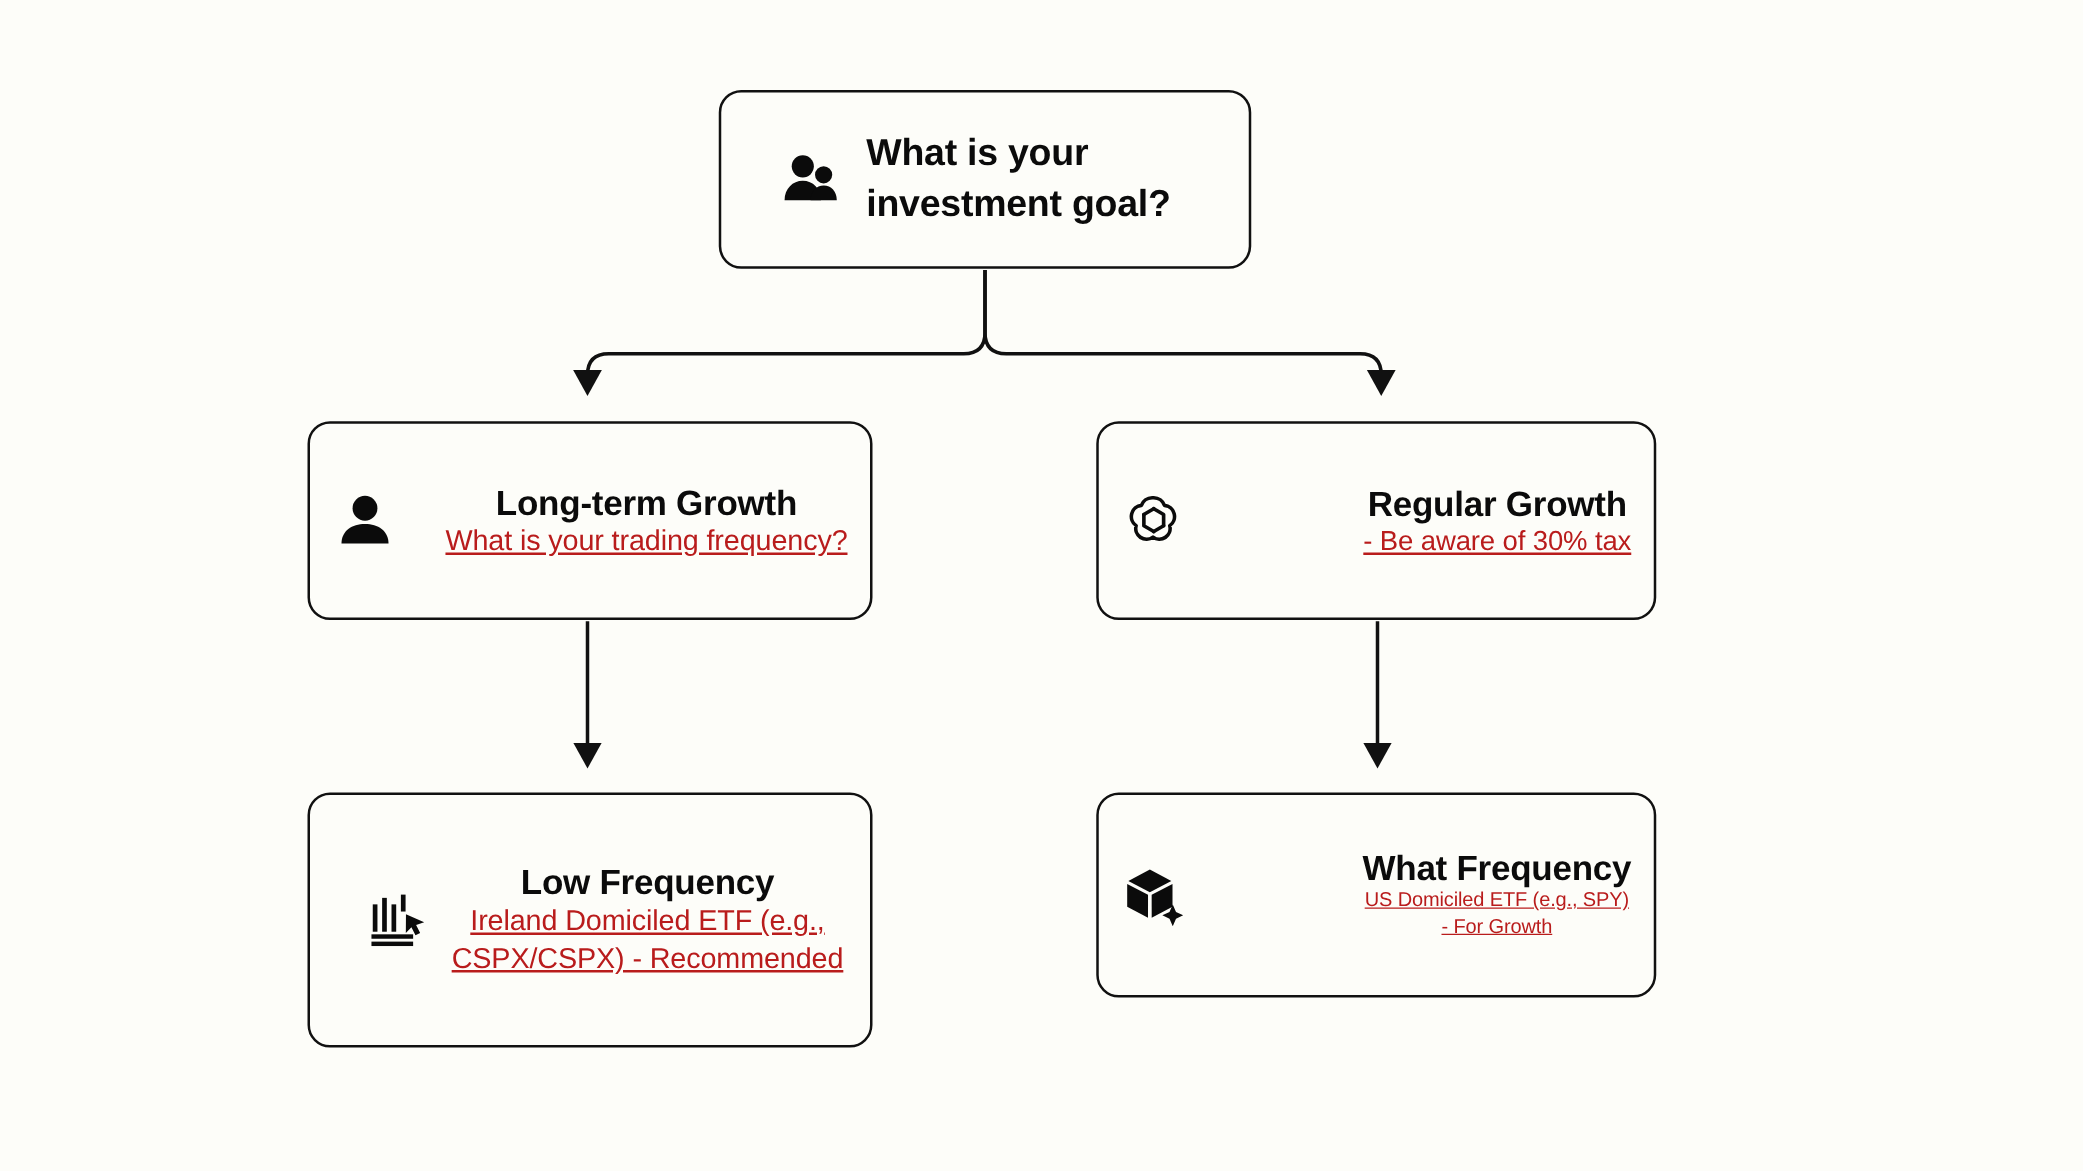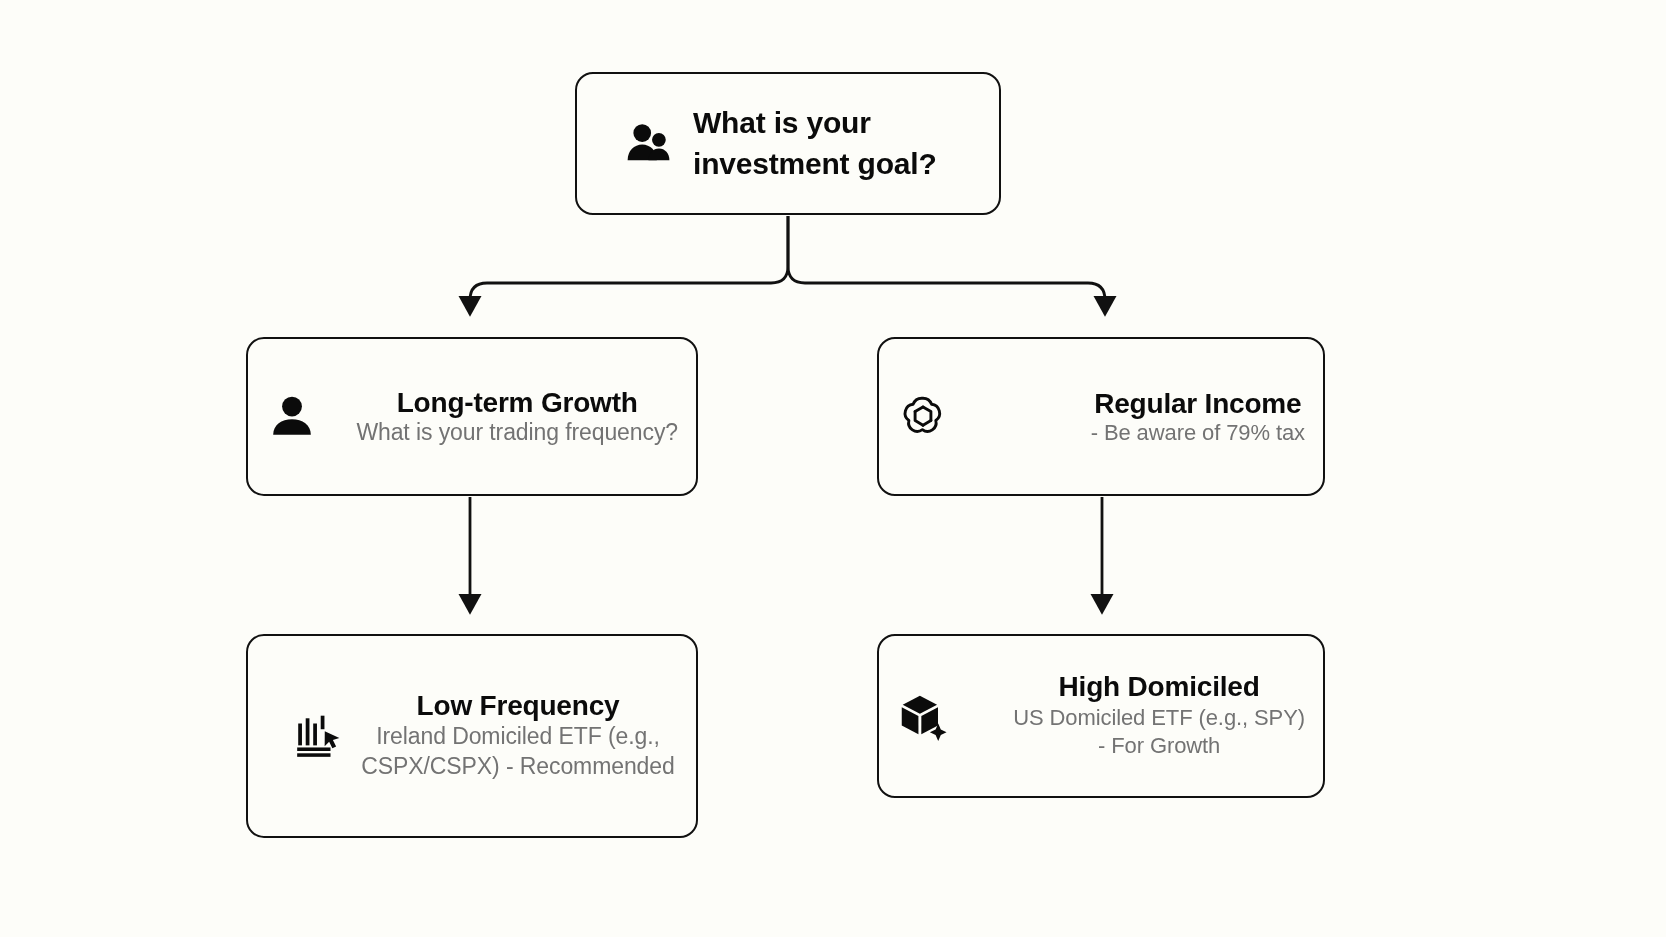--- a/index.html
+++ b/index.html
@@ -60,23 +60,24 @@
     justify-content: center;
     line-height: 1.16;
   }
   .node-title {
     font-weight: bold;
     color: #0b0b0b;
     letter-spacing: -0.2px;
     white-space: nowrap;
   }
   .node-sub {
-    color: #737373;
+    color: #b91c1c;
     white-space: nowrap;
     letter-spacing: -0.1px;
+    text-decoration: underline;
   }
 
   
   #node-root {
     left: 575px; top: 72px;
     width: 426px; height: 143px;
   }
   #node-root .node-inner { gap: 18px; justify-content: flex-start; padding-left: 28px; }
   #node-root .node-title {
     font-size: 30px;
@@ -117,21 +118,21 @@
     max-width: 330px;
     line-height: 1.3;
   }
 
   
   #node-right-leaf {
     left: 877px; top: 634px;
     width: 448px; height: 164px;
   }
   #node-right-leaf .node-title { font-size: 28px; }
-  #node-right-leaf .node-sub { font-size: 22px; line-height: 1.3; }
+  #node-right-leaf .node-sub { font-size: 16px; line-height: 1.3; }
 </style>
 </head>
 <body>
 
 <div id="canvas">
 
   <svg class="edges" viewBox="0 0 1666 937">
     <defs>
       <marker id="arrowhead" markerWidth="9" markerHeight="9" refX="3.2" refY="4.5" orient="auto" markerUnits="strokeWidth">
         <path d="M0,0.4 L7.4,4.5 L0,8.6 Z" fill="#111111"></path>
@@ -185,22 +186,22 @@
           <g fill="none" stroke="#0b0b0b" stroke-width="2.9" stroke-linecap="round" stroke-linejoin="round">
             <path d="M24 6.2c4.0 0 7.3 2.6 8.6 6.1 3.6 0.3 6.7 2.9 7.7 6.6 1.0 3.7-0.5 7.5-3.5 9.6 0.9 3.5-0.4 7.3-3.5 9.4-3.1 2.1-7.1 1.9-9.9-0.2-2.9 2.1-6.9 2.3-10 0.2-3.1-2.1-4.4-5.9-3.5-9.4-3.0-2.1-4.5-5.9-3.5-9.6 1.0-3.7 4.1-6.3 7.7-6.6 1.3-3.5 4.6-6.1 8.6-6.1z"></path>
             <path d="M24 15.0 L31.9 19.6 L31.9 28.6"></path>
             <path d="M24 33.2 L16.1 28.6 L16.1 19.6"></path>
             <path d="M16.1 19.6 L24 15.0"></path>
             <path d="M31.9 28.6 L24 33.2"></path>
           </g>
         </svg>
       </span>
       <span class="node-text">
-        <span class="node-title">Regular Income</span>
-        <span class="node-sub">- Be aware of 79% tax</span>
+        <span class="node-title">Regular Growth</span>
+        <span class="node-sub">- Be aware of 30% tax</span>
       </span>
     </div>
   </div>
 
   <div class="node" id="node-left-leaf">
     <div class="node-inner">
       <span class="node-icon">
         <svg width="50" height="50" viewBox="0 0 48 48" aria-hidden="true">
           <g fill="#0b0b0b">
             <rect x="5" y="12" width="3.6" height="21"></rect>
@@ -226,20 +227,20 @@
         <svg width="50" height="50" viewBox="0 0 48 48" aria-hidden="true">
           <g fill="#0b0b0b">
             <path d="M21 4.5 L37.5 13.2 L21 21.8 L4.5 13.2 Z"></path>
             <path d="M3.6 15.5 L19.6 23.9 L19.6 41.4 L3.6 33.0 Z"></path>
             <path d="M38.4 15.5 L38.4 33.0 L22.4 41.4 L22.4 23.9 Z"></path>
             <path d="M38.6 31.2 L41.1 37.0 L46.6 39.6 L41.1 42.2 L38.6 48.0 L36.1 42.2 L30.6 39.6 L36.1 37.0 Z"></path>
           </g>
         </svg>
       </span>
       <span class="node-text">
-        <span class="node-title">High Domiciled</span>
+        <span class="node-title">What Frequency</span>
         <span class="node-sub">US Domiciled ETF (e.g., SPY)</span>
         <span class="node-sub">- For Growth</span>
       </span>
     </div>
   </div>
 
 </div>
 
 </body></html>

